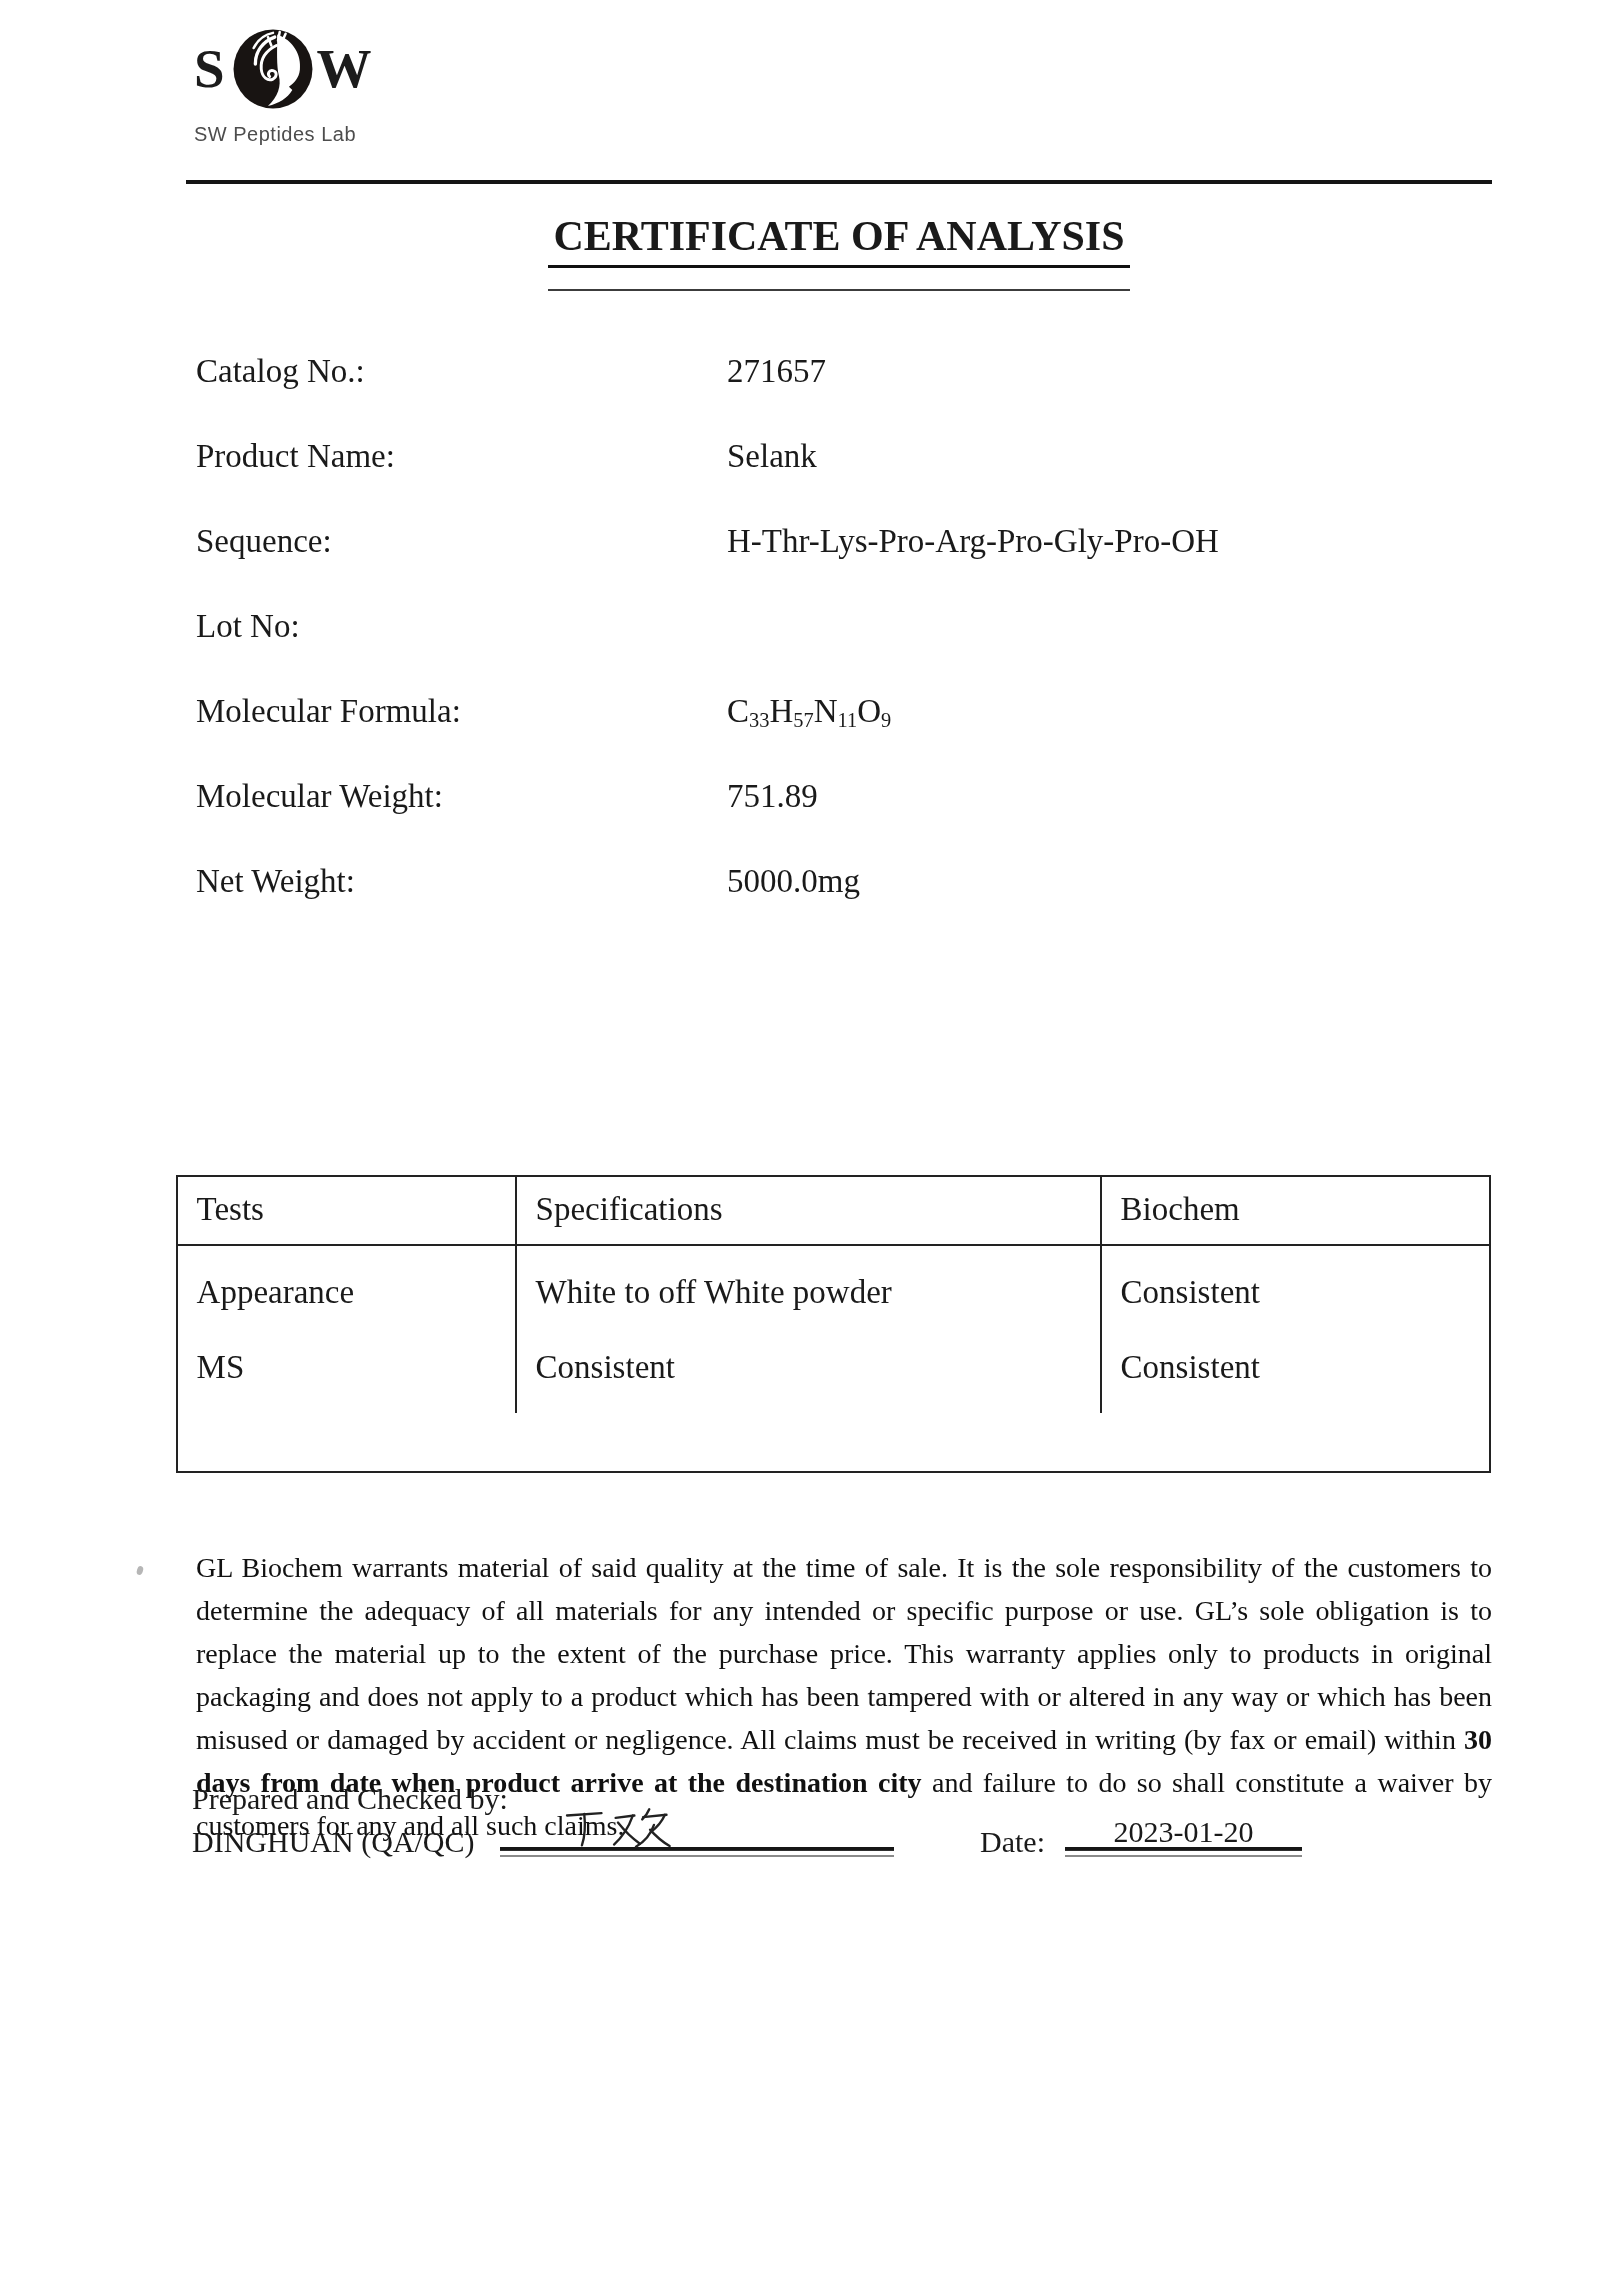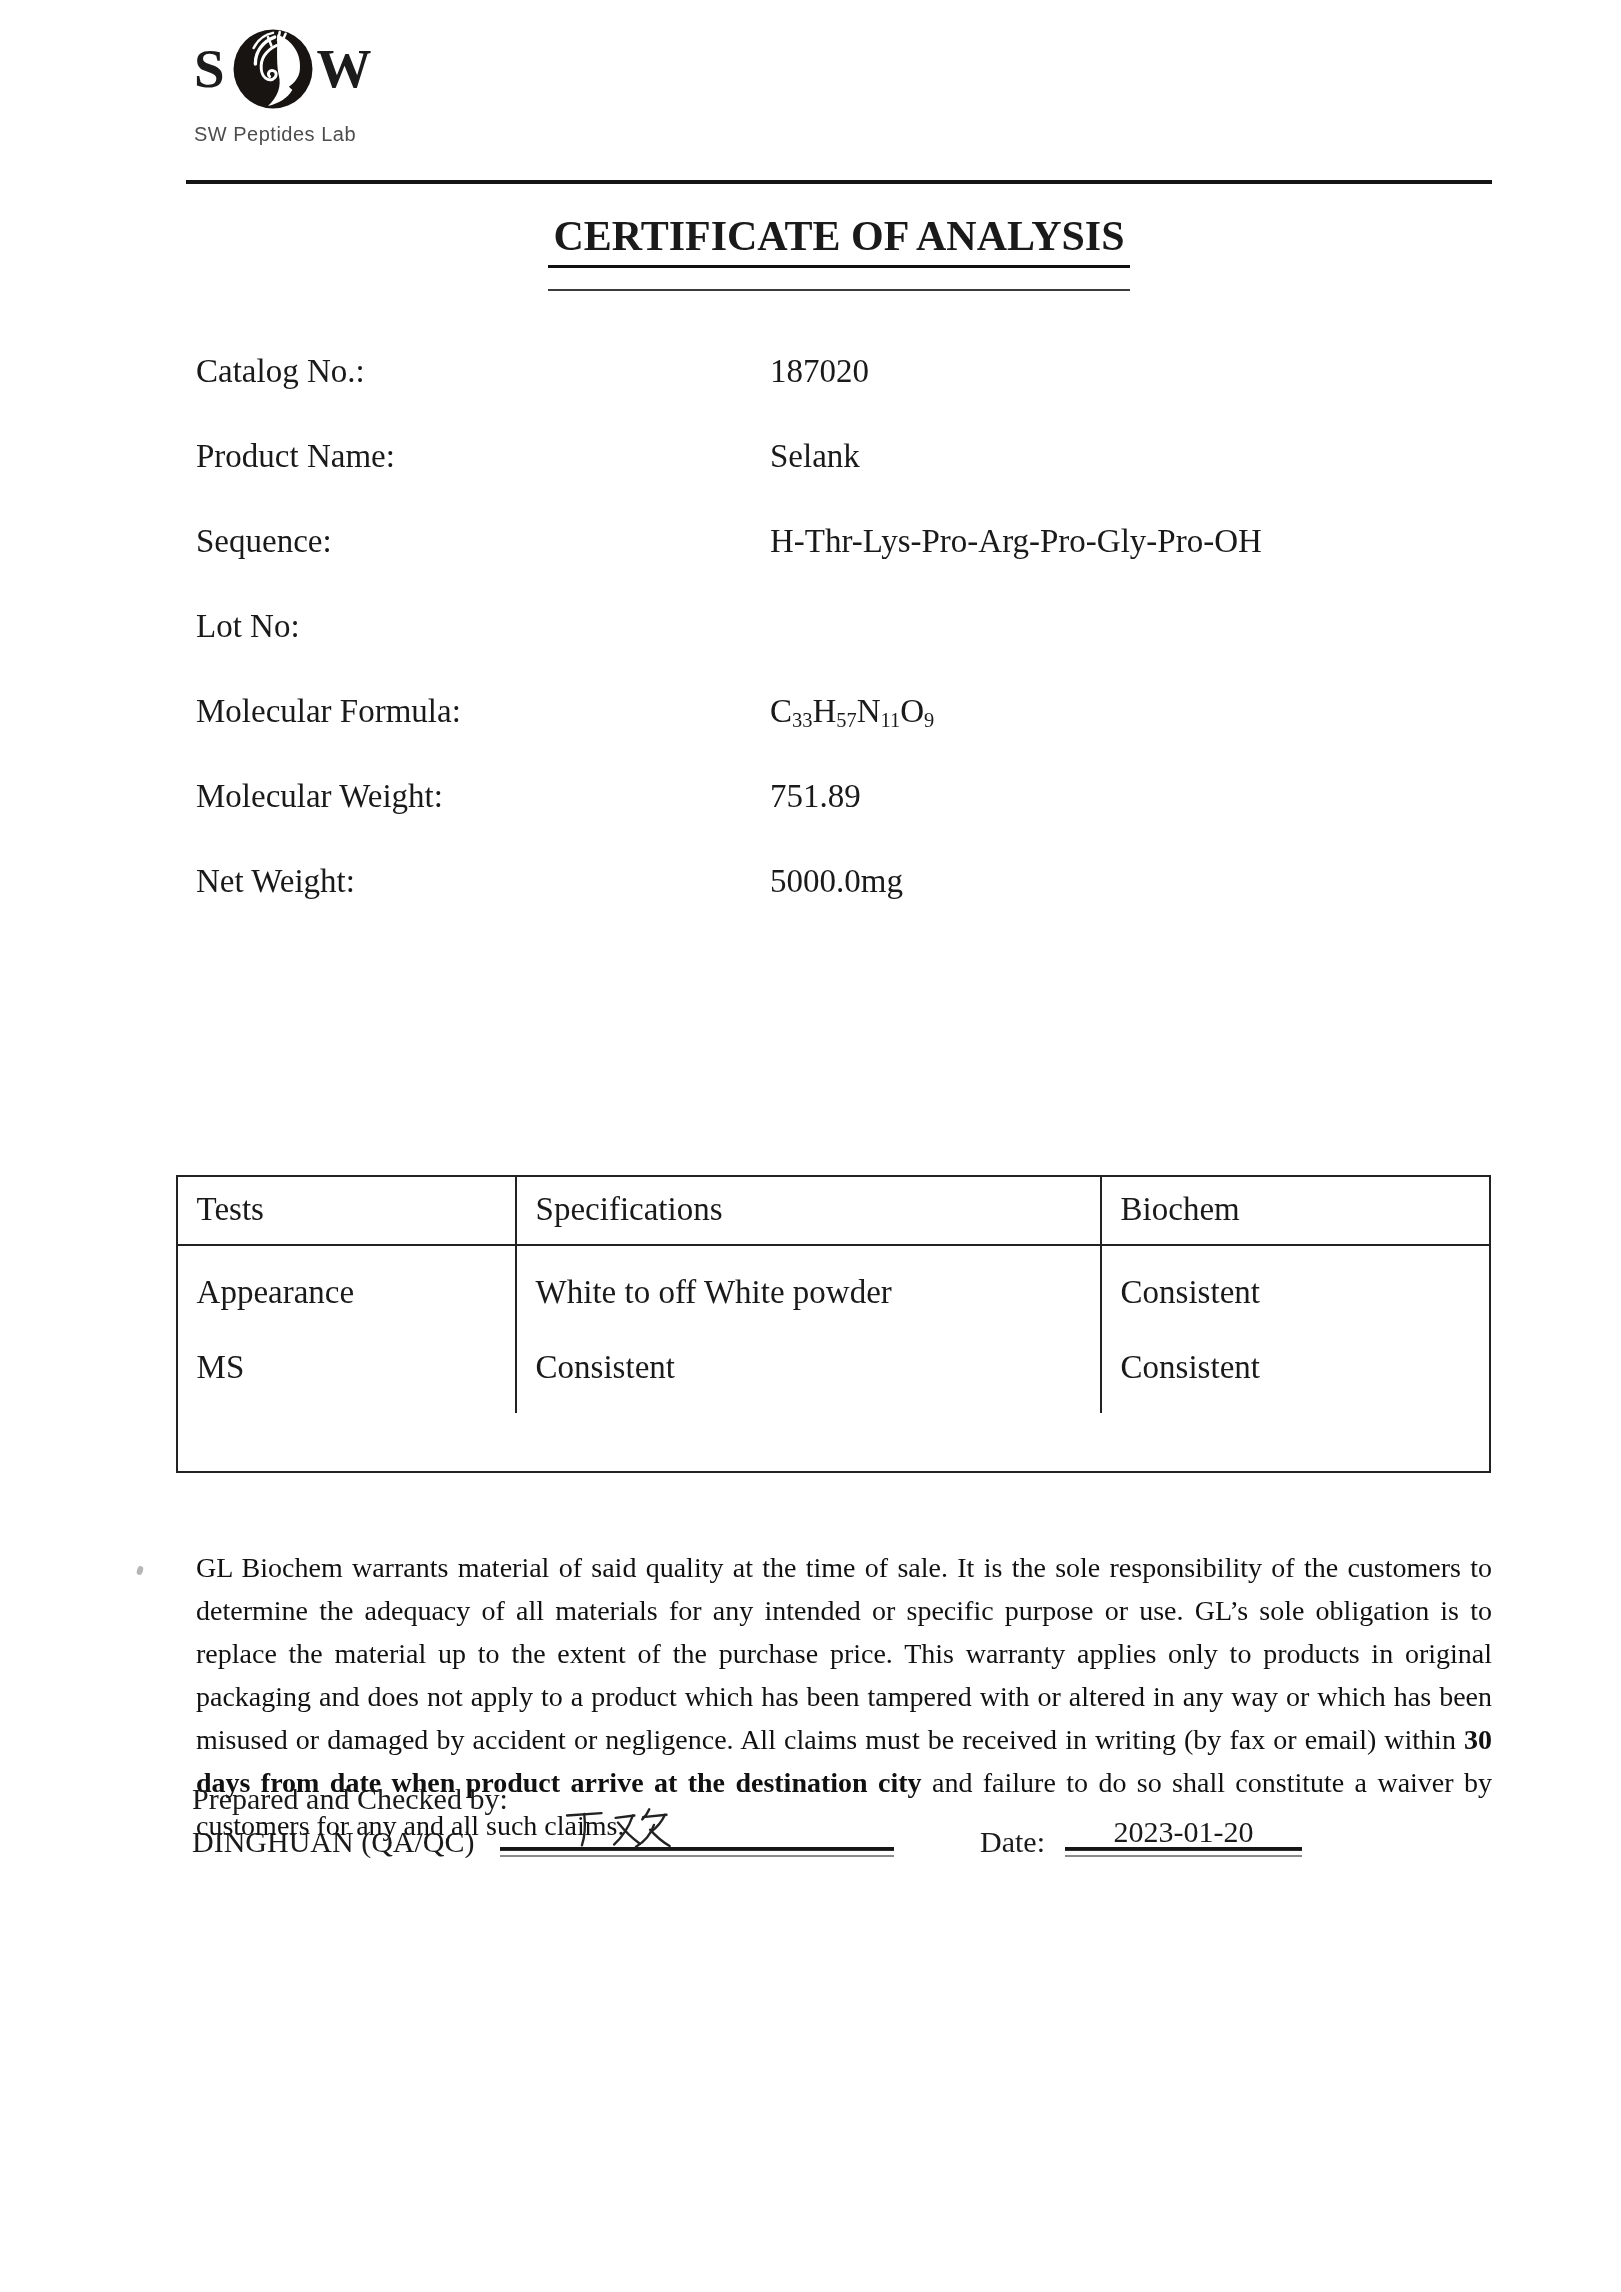--- a/index.html
+++ b/index.html
@@ -34,21 +34,21 @@
   .top-rule { position: absolute; left: 186px; top: 180px; width: 1306px; height: 3.9px; background: #151515; }
   .title-wrap { position: absolute; left: 186px; top: 212px; width: 1306px; text-align: center; }
   .title-u2 { display: inline-block; border-bottom: 2px solid #3c3c3c; padding-bottom: 21px; }
   .title-u1 {
     display: inline-block; border-bottom: 3.9px solid #101010; padding: 0 5.9px 4.9px 5.9px;
     font-size: 42px; font-weight: bold; letter-spacing: 0px; white-space: nowrap;
   }
 
   
   .fields { position: absolute; left: 196px; top: 351px; width: 1296px; }
-  .field-row { display: flex; line-height: 41px; margin-bottom: 44px; font-size: 33px; gap: 43px; }
+  .field-row { display: flex; line-height: 41px; margin-bottom: 44px; font-size: 33px; }
   .field-label { width: 531px; flex: 0 0 531px; }
   .field-value { flex: 1; }
   .field-value sub { font-size: 0.62em; vertical-align: -0.25em; line-height: 0; }
 
   
   .coa-table {
     position: absolute; left: 176px; top: 1175px; width: 1315px; height: 298px;
     border: 2.9px solid #222; box-sizing: border-box; font-size: 33px;
   }
   .thead { display: grid; grid-template-columns: 337px 585px 1fr; height: 67px; border-bottom: 2.9px solid #222; }
@@ -113,21 +113,21 @@
 
   <div class="top-rule"></div>
 
   <div class="title-wrap">
     <span class="title-u2"><span class="title-u1">CERTIFICATE OF ANALYSIS</span></span>
   </div>
 
   <div class="fields">
       <div class="field-row">
         <span class="field-label">Catalog No.:</span>
-        <span class="field-value">187020</span>
+        <span class="field-value">271657</span>
       </div>
       <div class="field-row">
         <span class="field-label">Product Name:</span>
         <span class="field-value">Selank</span>
       </div>
       <div class="field-row">
         <span class="field-label">Sequence:</span>
         <span class="field-value">H-Thr-Lys-Pro-Arg-Pro-Gly-Pro-OH</span>
       </div>
       <div class="field-row">

